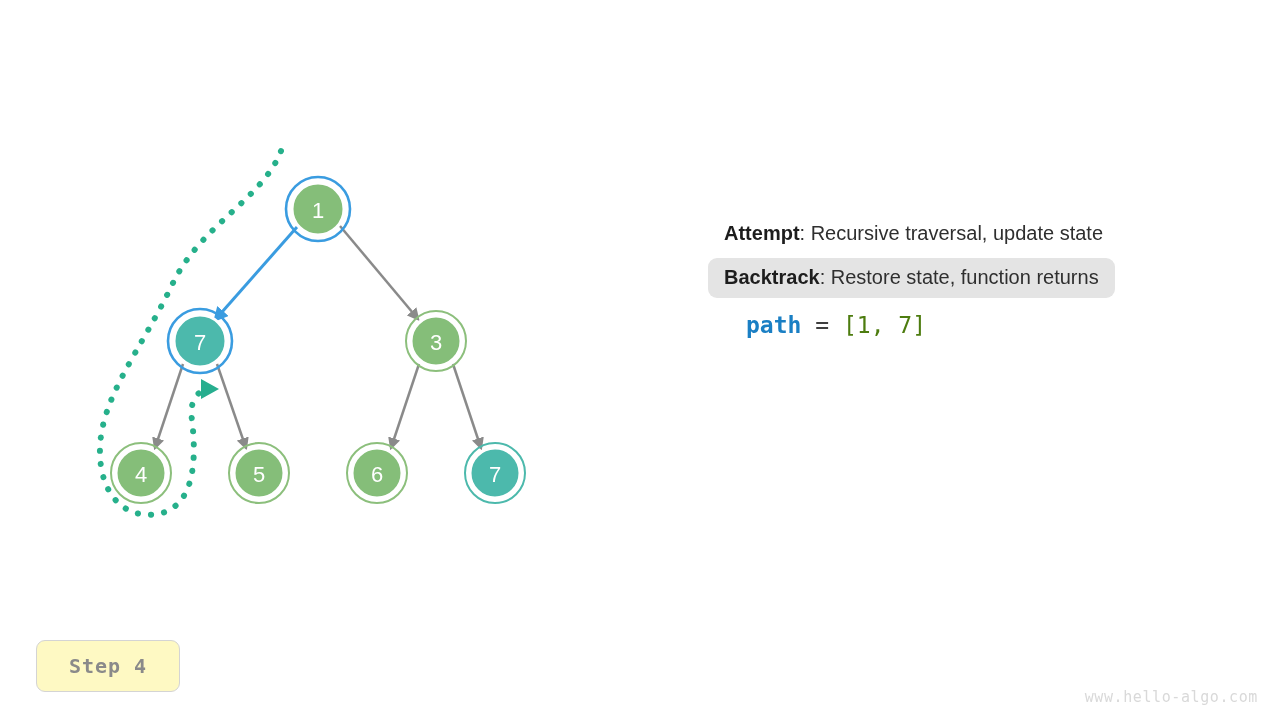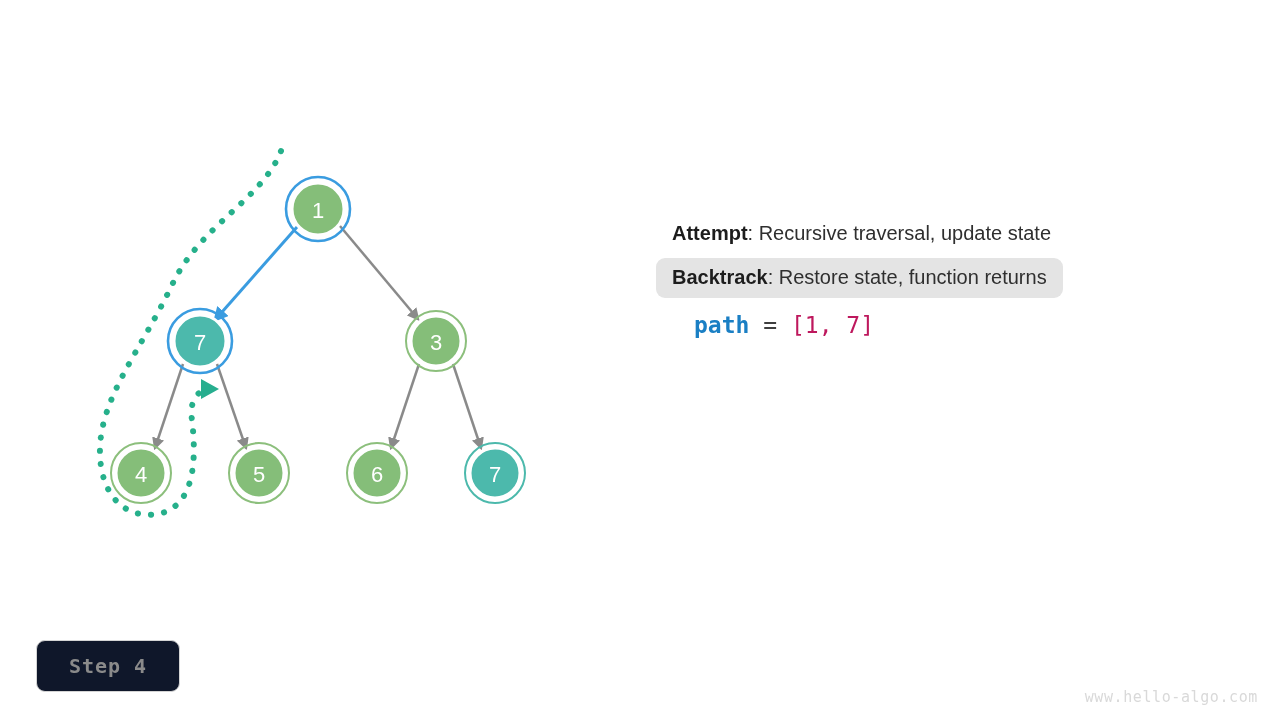--- a/index.html
+++ b/index.html
@@ -34,21 +34,21 @@
     font-family: "Liberation Sans", sans-serif;
     font-size: 22px;
     fill: #ffffff;
     text-anchor: middle;
     dominant-baseline: central;
   }
 
   
   #info-panel {
     position: absolute;
-    left: 656px;
+    left: 708px;
     top: 214px;
     width: 520px;
   }
   .info-line {
     font-size: 20px;
     color: #2f2f2f;
     line-height: 28px;
     padding: 5px 16px 7px 16px;
     margin: 0 0 4px 0;
     border-radius: 9px;
@@ -75,33 +75,33 @@
     color: #3f3f3f;
     white-space: pre;
   }
   .var-name {
     font-weight: bold;
     margin-left: 22px;
   }
   .var-name.path { color: #1a7fc4; }
   .var-name.res  { color: #3c9280; }
   .var-eq   { color: #3f3f3f; }
-  .var-val  { color: #be185d; }
+  .var-val  { color: #4d7c0f; }
 
   
   #step-badge {
     position: absolute;
     left: 36px;
     top: 640px;
     width: 144px;
     height: 52px;
     box-sizing: border-box;
     border: 1px solid #d4d4d4;
     border-radius: 9px;
-    background: #0f172a;
+    background: #fef9c3;
     display: flex;
     align-items: center;
     justify-content: center;
     font-family: "DejaVu Sans Mono", "Liberation Mono", monospace;
     font-size: 20px;
     font-weight: bold;
     letter-spacing: 1px;
     color: #8a8a8a;
   }
 

